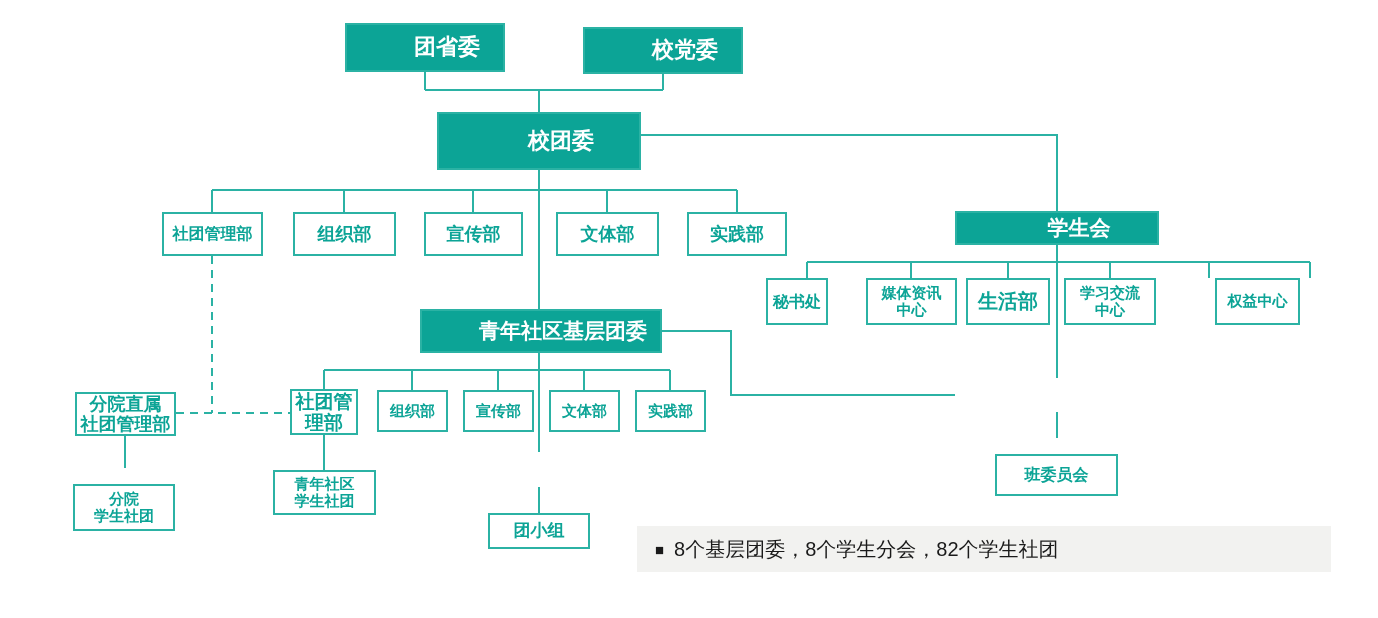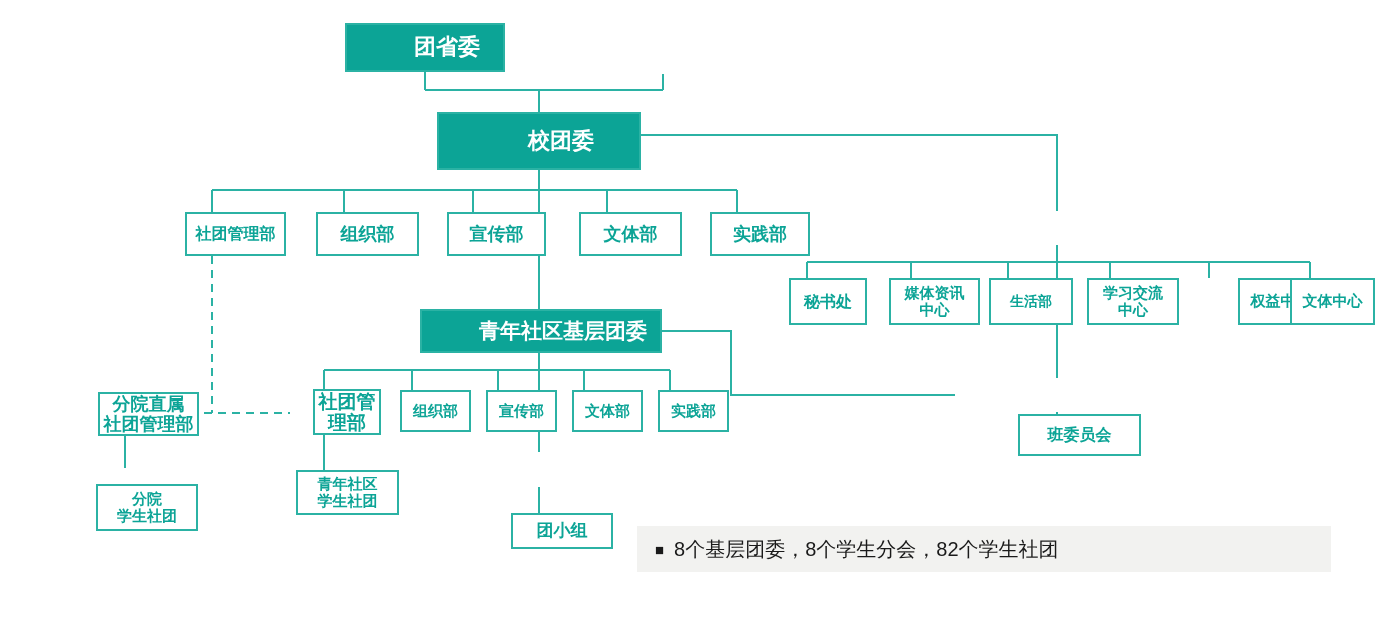--- a/index.html
+++ b/index.html
@@ -20,21 +20,21 @@
   .wires path{fill:none;stroke:var(--line);stroke-width:2;}
   .wires path.dashed{stroke-dasharray:8 6;}
   .node{
     position:absolute;
     box-sizing:border-box;
     display:flex;align-items:center;justify-content:center;
     text-align:center;font-weight:bold;
     white-space:pre-line;line-height:1.12;
   }
   .f{background:var(--fill);color:#ffffff;border:2px solid var(--line);padding-left:44px;}
-  .o{background:#ffffff;color:var(--fill);border:2px solid var(--line);margin-left:23px;}
+  .o{background:#ffffff;color:var(--fill);border:2px solid var(--line);}
   .notebar{
     position:absolute;left:637px;top:526px;width:694px;height:46px;
     background:var(--noteBg);color:var(--noteText);
     display:flex;align-items:center;
     padding-left:18px;box-sizing:border-box;
     font-size:20px;
   }
   .notebar .bullet{font-size:15px;margin-right:10px;}
 </style>
 </head>
@@ -54,54 +54,55 @@
     <path d="M539 487 V513"></path>
     <path d="M662 331 H731 V395 H955"></path>
     <path d="M1057 412 V438"></path>
     <path d="M125 436 V468"></path>
     <path d="M324 435 V470"></path>
     <path class="dashed" d="M212 256 V413"></path>
     <path class="dashed" d="M176 413 H290"></path>
   </svg>
 
   <div class="node f" style="left:345px;top:23px;width:160px;height:49px;font-size:22px">团省委</div>
+  <div class="node f" style="left:583px;top:27px;width:160px;height:47px;font-size:22px">校党委</div>
   <div class="node f" style="left:437px;top:112px;width:204px;height:58px;font-size:22px">校团委</div>
+  <div class="node f" style="left:955px;top:211px;width:204px;height:34px;font-size:21px">学生会</div>
   <div class="node f" style="left:420px;top:309px;width:242px;height:44px;font-size:21px">青年社区基层团委</div>
 
   <div class="node o" style="left:162px;top:212px;width:101px;height:44px;font-size:16px">社团管理部</div>
   <div class="node o" style="left:293px;top:212px;width:103px;height:44px;font-size:18px">组织部</div>
   <div class="node o" style="left:424px;top:212px;width:99px;height:44px;font-size:18px">宣传部</div>
   <div class="node o" style="left:556px;top:212px;width:103px;height:44px;font-size:18px">文体部</div>
   <div class="node o" style="left:687px;top:212px;width:100px;height:44px;font-size:18px">实践部</div>
 
-  <div class="node o" style="left:766px;top:278px;width:78px;height:47px;font-size:16px">秘书处</div>
+  <div class="node o" style="left:766px;top:278px;width:62px;height:47px;font-size:16px">秘书处</div>
   <div class="node o" style="left:866px;top:278px;width:91px;height:47px;font-size:15px">媒体资讯
 中心</div>
-  <div class="node o" style="left:966px;top:278px;width:84px;height:47px;font-size:14px">生活部</div>
+  <div class="node o" style="left:966px;top:278px;width:84px;height:47px;font-size:20px">生活部</div>
   <div class="node o" style="left:1064px;top:278px;width:92px;height:47px;font-size:15px">学习交流
 中心</div>
   <div class="node o" style="left:1215px;top:278px;width:85px;height:47px;font-size:15px">权益中心</div>
-  <div class="node o" style="left:1267px;top:278px;width:85px;height:47px;font-size:15px">文体中心</div>
 
   <div class="node o" style="left:290px;top:389px;width:68px;height:46px;font-size:19px">社团管
 理部</div>
   <div class="node o" style="left:377px;top:390px;width:71px;height:42px;font-size:15px">组织部</div>
   <div class="node o" style="left:463px;top:390px;width:71px;height:42px;font-size:15px">宣传部</div>
   <div class="node o" style="left:549px;top:390px;width:71px;height:42px;font-size:15px">文体部</div>
   <div class="node o" style="left:635px;top:390px;width:71px;height:42px;font-size:15px">实践部</div>
 
   <div class="node o" style="left:75px;top:392px;width:101px;height:44px;font-size:18px">分院直属
 社团管理部</div>
   <div class="node o" style="left:73px;top:484px;width:102px;height:47px;font-size:15px">分院
 学生社团</div>
   <div class="node o" style="left:273px;top:470px;width:103px;height:45px;font-size:15px">青年社区
 学生社团</div>
 
   <div class="node o" style="left:488px;top:513px;width:102px;height:36px;font-size:17px">团小组</div>
 
-  <div class="node o" style="left:995px;top:414px;width:123px;height:42px;font-size:16px">班委员会</div>
+  <div class="node o" style="left:995px;top:454px;width:123px;height:42px;font-size:16px">班委员会</div>
 
   <div class="notebar">
     <span class="bullet">■</span>
     <span>8个基层团委，8个学生分会，82个学生社团</span>
   </div>
 
 </div>
 
 </body></html>

